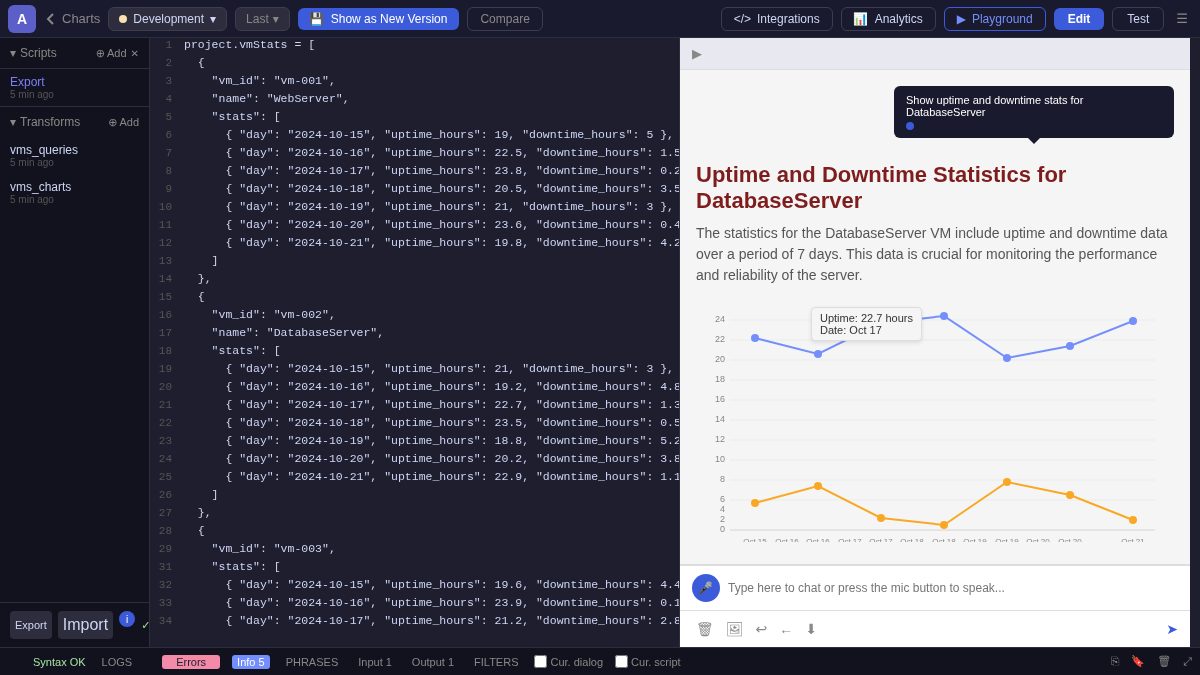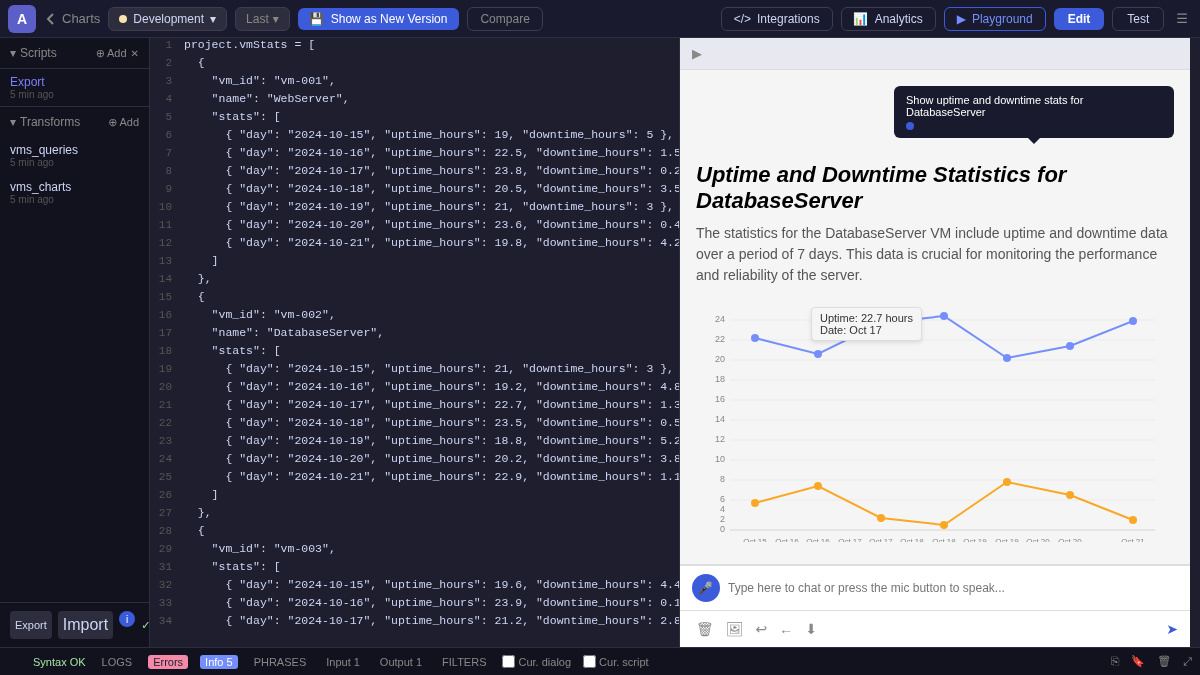--- a/index.html
+++ b/index.html
@@ -50,34 +50,34 @@
     
     .code-editor { flex: 1; background: #1e1e2e; overflow-y: auto; font-family: 'Courier New', monospace; font-size: 11.5px; min-width: 0; border-right: 1px solid #2d2d3d; max-width: 530px; }
     .code-line { display: flex; min-height: 18px; }
     .line-num { width: 30px; text-align: right; color: #555; padding-right: 8px; flex-shrink: 0; user-select: none; font-size: 11px; padding-top: 1px; }
     .line-content { flex: 1; white-space: pre; padding-left: 4px; color: #cdd6f4; font-size: 11.5px; }
 
     
     .status-bar { display: flex; align-items: center; background: #12121e; border-top: 1px solid #2d2d3d; height: 28px; padding: 0 8px; gap: 12px; font-size: 11px; color: #888; flex-shrink: 0; }
     .status-ok { color: #a6e3a1; margin-left: 25px; }
     .status-tab { cursor: pointer; padding: 0 4px; }
-    .status-errors { background: #f38ba8; color: #1e1e2e; border-radius: 3px; padding: 1px 5px; cursor: pointer; }
+    .status-errors { background: #f38ba8; color: #1e1e2e; border-radius: 3px; padding: 1px 14px; cursor: pointer; margin-left: 14px; }
     .status-info { background: #748ffc; color: white; border-radius: 3px; padding: 1px 5px; cursor: pointer; }
     .status-right { margin-left: auto; display: flex; gap: 12px; align-items: center; }
     .status-checkbox { display: flex; align-items: center; gap: 3px; cursor: pointer; }
 
     
     .right-panel { width: 510px; background: #f5f5f5; color: #333; display: flex; flex-direction: column; flex-shrink: 0; overflow: hidden; }
     .right-panel-header { background: #e8e8f0; padding: 8px 12px; display: flex; align-items: center; gap: 8px; border-bottom: 1px solid #ddd; }
     .expand-icon { color: #888; cursor: pointer; }
     .right-panel-content { flex: 1; overflow-y: auto; padding: 16px; }
     .tooltip-box { background: #1a1a2e; color: white; border-radius: 6px; padding: 8px 12px; font-size: 11px; max-width: 280px; margin-left: auto; margin-bottom: 12px; position: relative; }
     .tooltip-box::after { content: ''; position: absolute; bottom: -6px; left: 50%; transform: translateX(-50%); border: 6px solid transparent; border-bottom: none; border-top-color: #1a1a2e; }
     .tooltip-dot { width: 8px; height: 8px; background: #3b5bdb; border-radius: 50%; margin-top: 4px; }
-    .chart-title { font-size: 22px; font-weight: 600; color: #000000; margin-bottom: 8px; line-height: 1.2; font-style: italic; }
+    .chart-title { font-size: 22px; font-weight: 600; color: #7f1d1d; margin-bottom: 8px; line-height: 1.2; }
     .chart-desc { font-size: 14px; color: #555; line-height: 1.5; margin-bottom: 16px; }
     .chart-area { position: relative; width: 100%; height: 260px; }
     .chart-tooltip { position: absolute; background: #f5f5f5; border: 1px solid #ddd; border-radius: 4px; padding: 4px 8px; font-size: 11px; color: #333; top: 5px; left: 115px; white-space: nowrap; box-shadow: 0 2px 4px rgba(0,0,0,0.1); }
     .legend-row { display: flex; justify-content: flex-end; gap: 16px; margin-bottom: 8px; font-size: 12px; }
     .legend-item { display: flex; align-items: center; gap: 4px; }
     .legend-dot-blue { width: 20px; height: 2px; background: #748ffc; }
     .legend-dot-orange { width: 20px; height: 2px; background: #f9a825; }
     .data-table { width: 100%; border-collapse: collapse; font-size: 12px; margin-top: 12px; }
     .data-table th { text-align: left; padding: 6px 8px; color: #666; font-weight: 500; border-bottom: 1px solid #ddd; }
     .chat-bar { background: white; border-top: 1px solid #ddd; padding: 8px 12px; display: flex; align-items: center; gap: 8px; }

